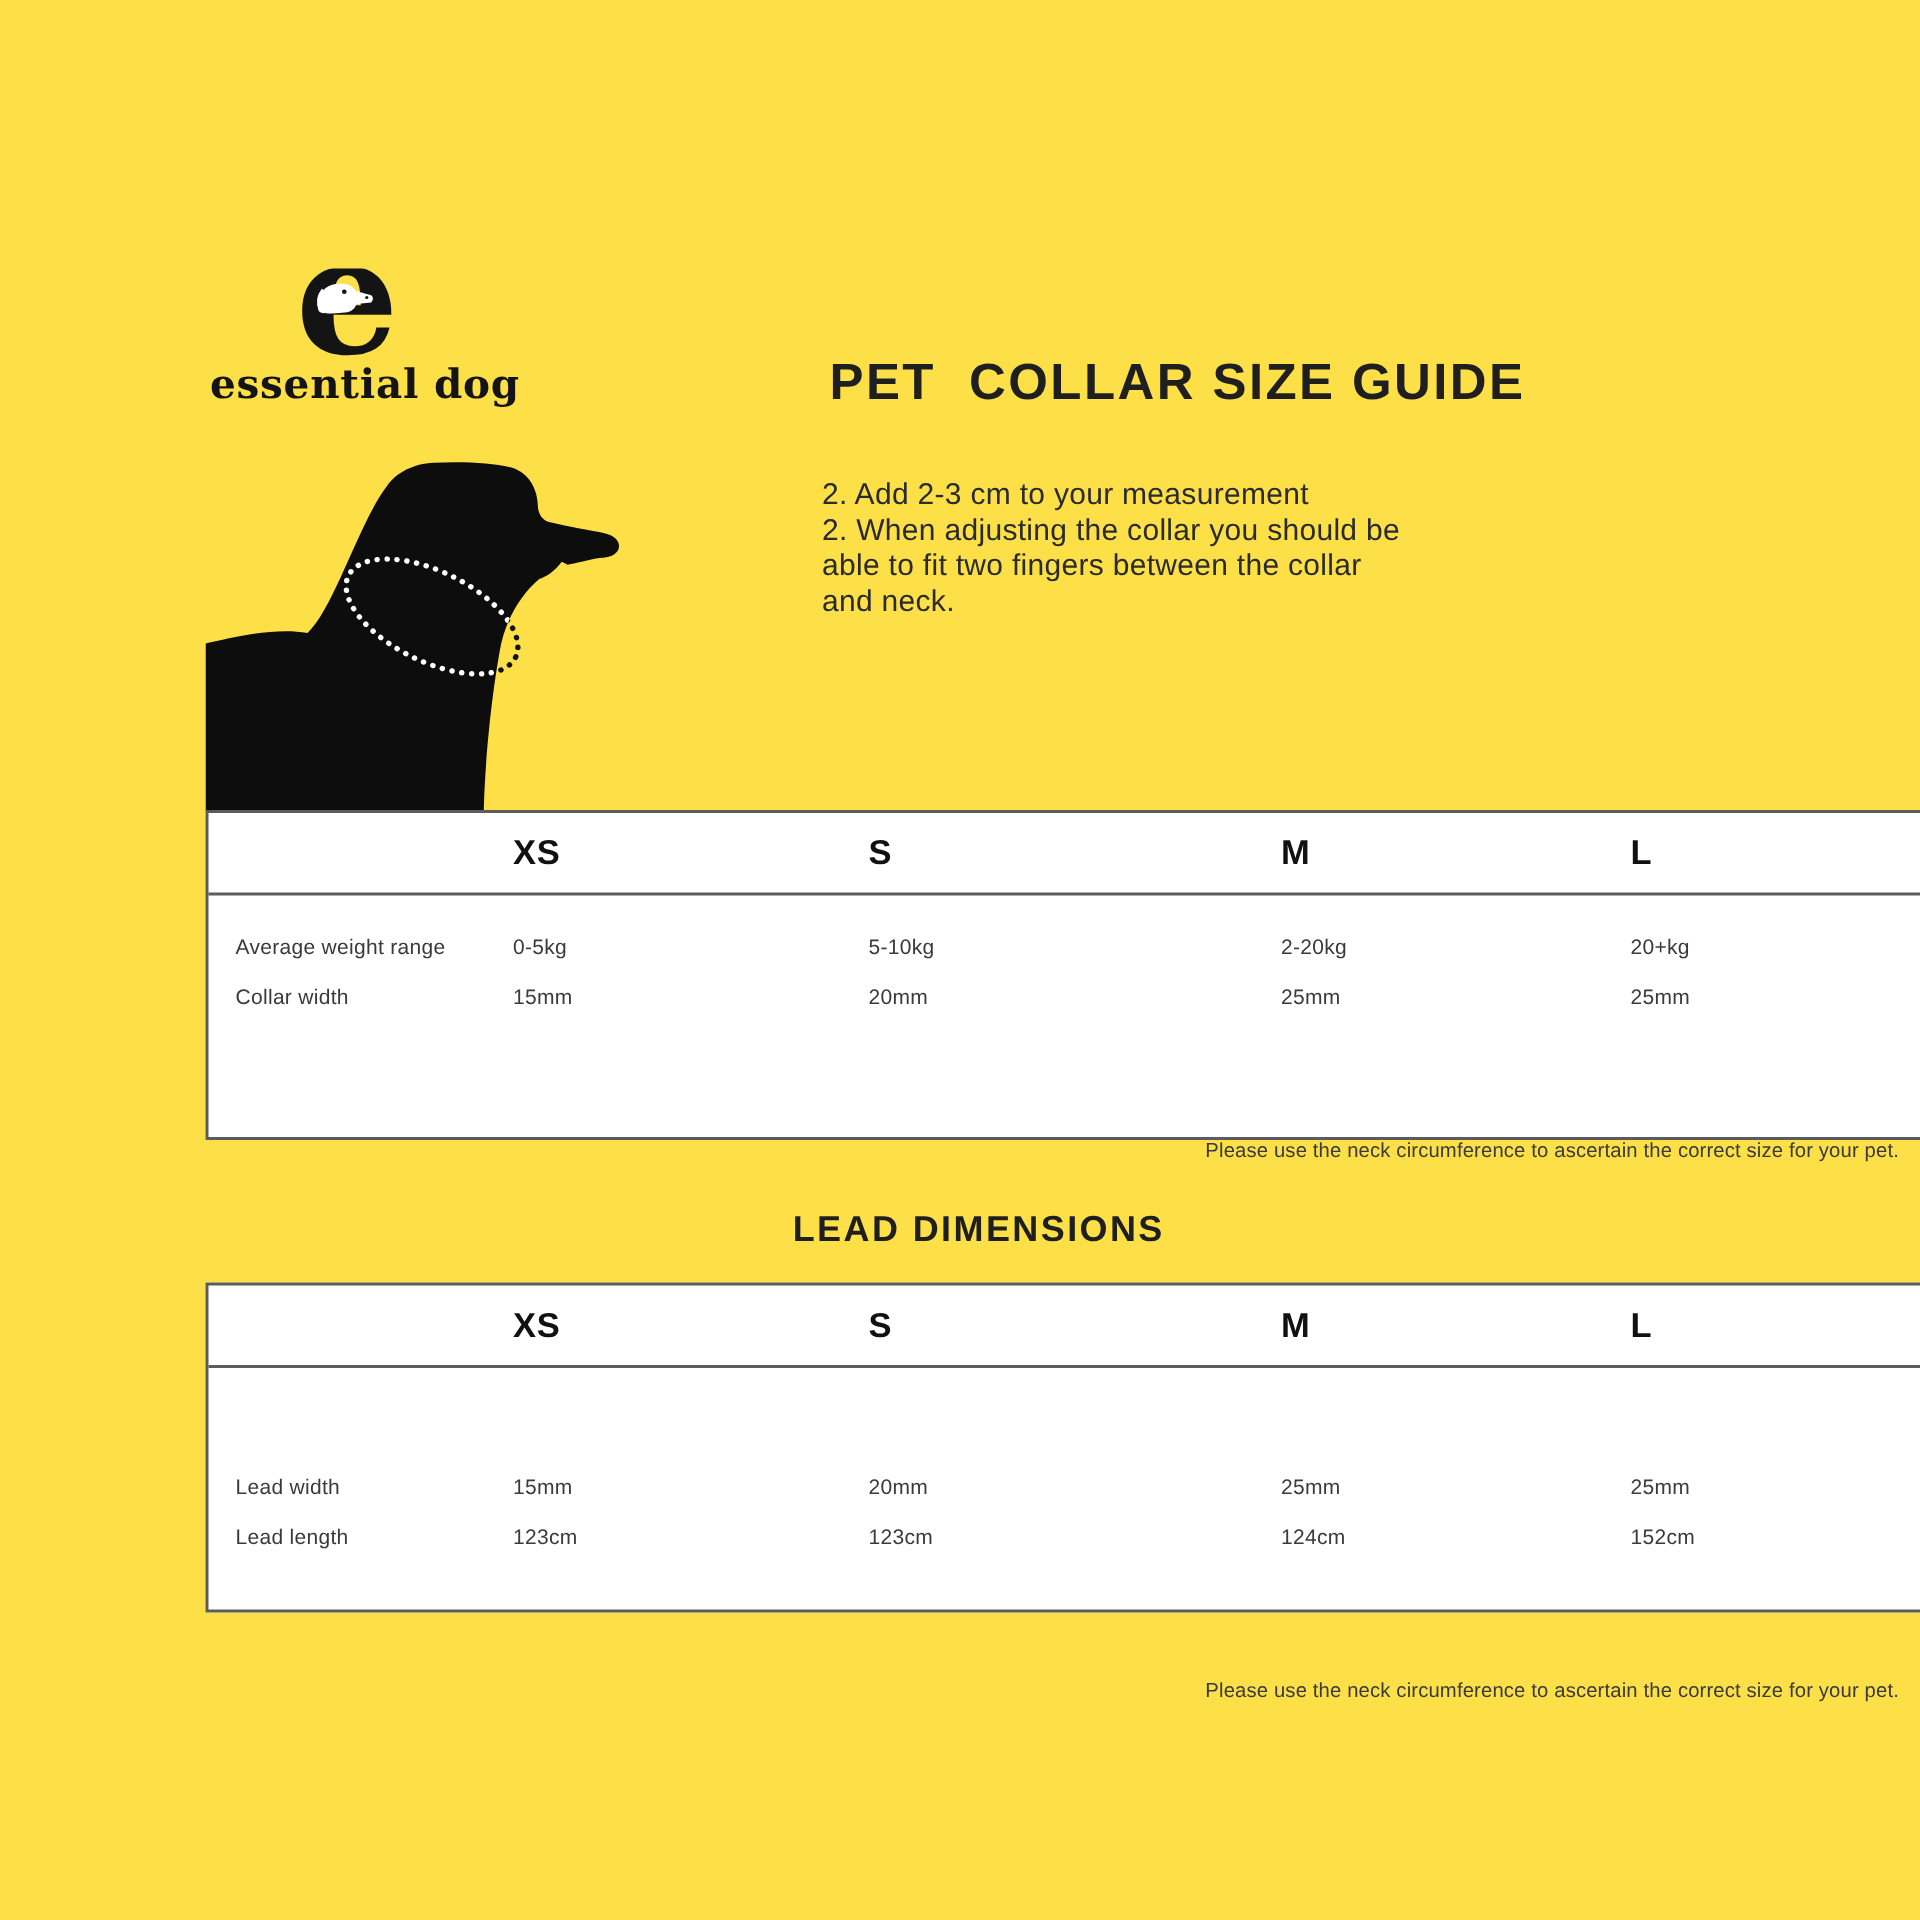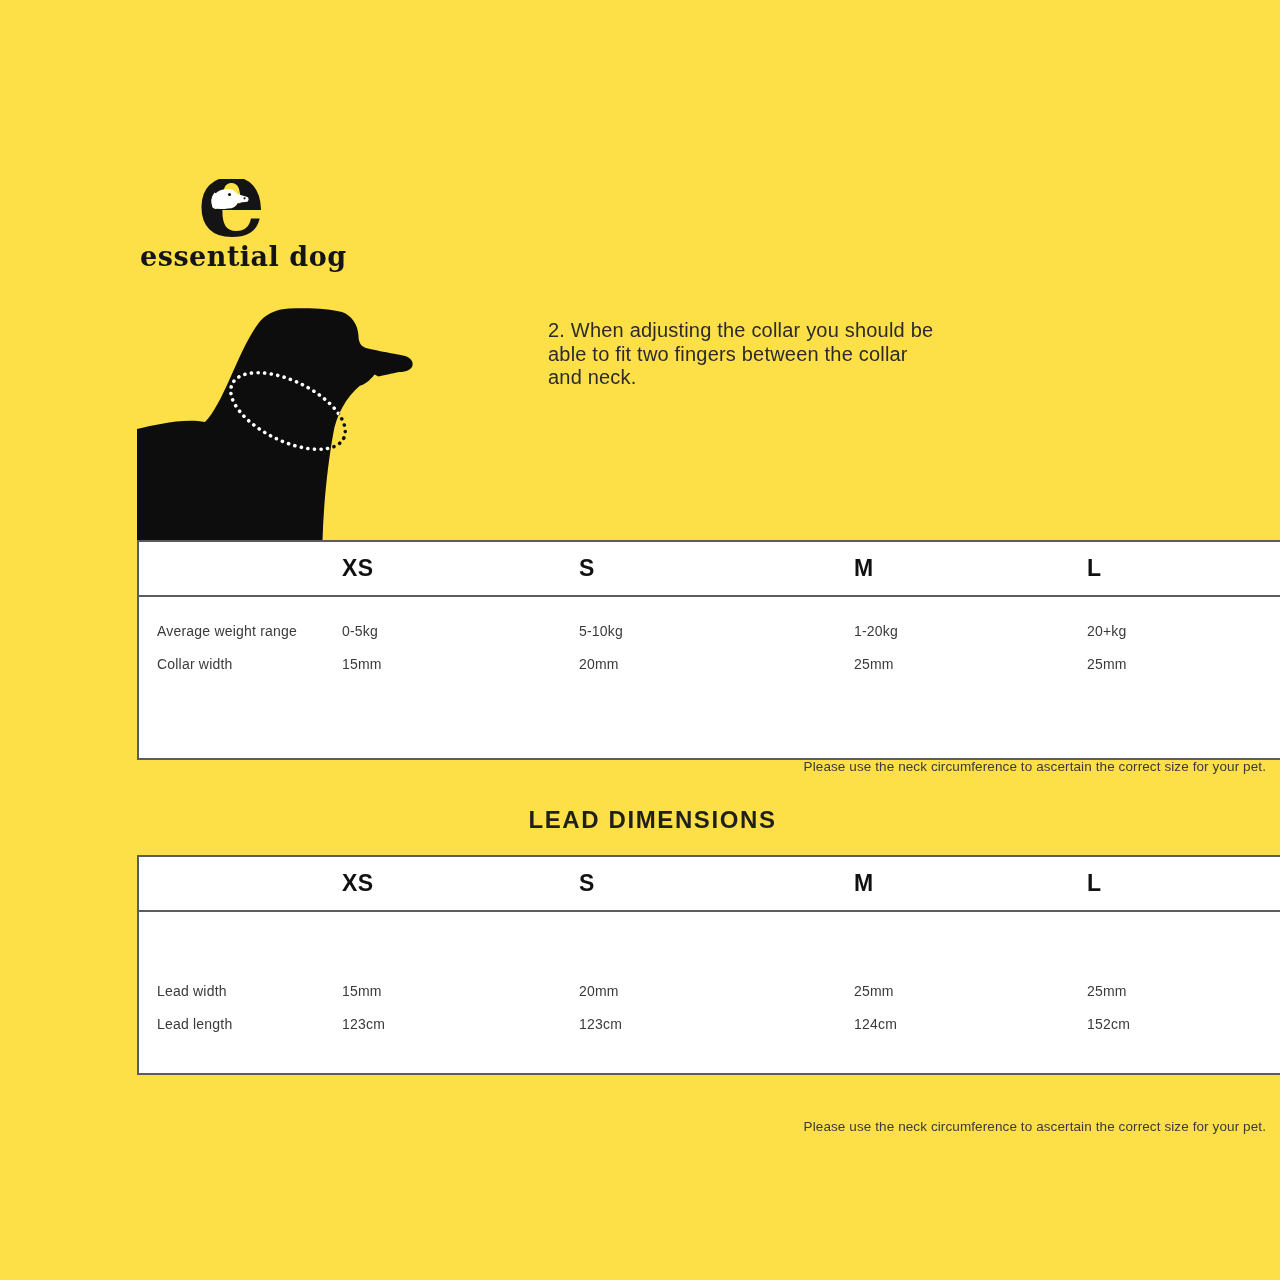--- a/index.html
+++ b/index.html
@@ -65,22 +65,24 @@
   <svg class="brand-logo" viewBox="0 0 64 60" xmlns="http://www.w3.org/2000/svg" aria-hidden="true">
     <text x="-2" y="57" font-family="DejaVu Serif, serif" font-weight="bold" font-size="112" fill="#141414">e</text>
 
     <path d="M13.5 26 Q13 11 27 9.5 Q35.5 8.5 39.5 14.5 L50 17.5 Q52.5 19.5 50 22.5 L40 23.5 Q38 29.5 30 29.5 Q19 31 15 28.5 Q13.5 27.5 13.5 26 Z" fill="#ffffff"></path>
     <path d="M16 13 Q10.5 20 14 28.5 Q17.5 31.5 20.5 28 Q17 22 18.5 14.5 Z" fill="#ffffff"></path>
     <circle cx="31.5" cy="15" r="1.6" fill="#141414"></circle>
     <circle cx="47" cy="19" r="1.1" fill="#141414"></circle>
   </svg>
   <div class="brand-wordmark">essential dog</div>
 
+  <h1 class="title">PET  COLLAR SIZE GUIDE</h1>
 
   <div class="instructions">
+    <p>2. Add 2-3 cm to your measurement</p>
     <p>2. When adjusting the collar you should be able to fit two fingers between the collar and neck.</p>
   </div>
 
   <svg class="dog-svg" viewBox="0 0 278 236" xmlns="http://www.w3.org/2000/svg" aria-hidden="true">
     <defs>
       <path id="dogShape" d="M0 236 L0 124
         C18 120 46 113 68 117
         C86 100 102 44 121 19
         C127 10 139 4 152 3.5
         C172 2.5 193 3.5 205 7
@@ -117,21 +119,21 @@
       <span>XS</span>
       <span>S</span>
       <span>M</span>
       <span>L</span>
     </div>
     <div class="tbody">
       <div class="trow">
         <div class="cell">Average weight range</div>
         <div class="cell">0-5kg</div>
         <div class="cell">5-10kg</div>
-        <div class="cell">1-20kg</div>
+        <div class="cell">2-20kg</div>
         <div class="cell">20+kg</div>
       </div>
       <div class="trow">
         <div class="cell">Collar width</div>
         <div class="cell">15mm</div>
         <div class="cell">20mm</div>
         <div class="cell">25mm</div>
         <div class="cell">25mm</div>
       </div>
       <p class="table-note">Please use the neck circumference to ascertain the correct size for your pet.</p>

